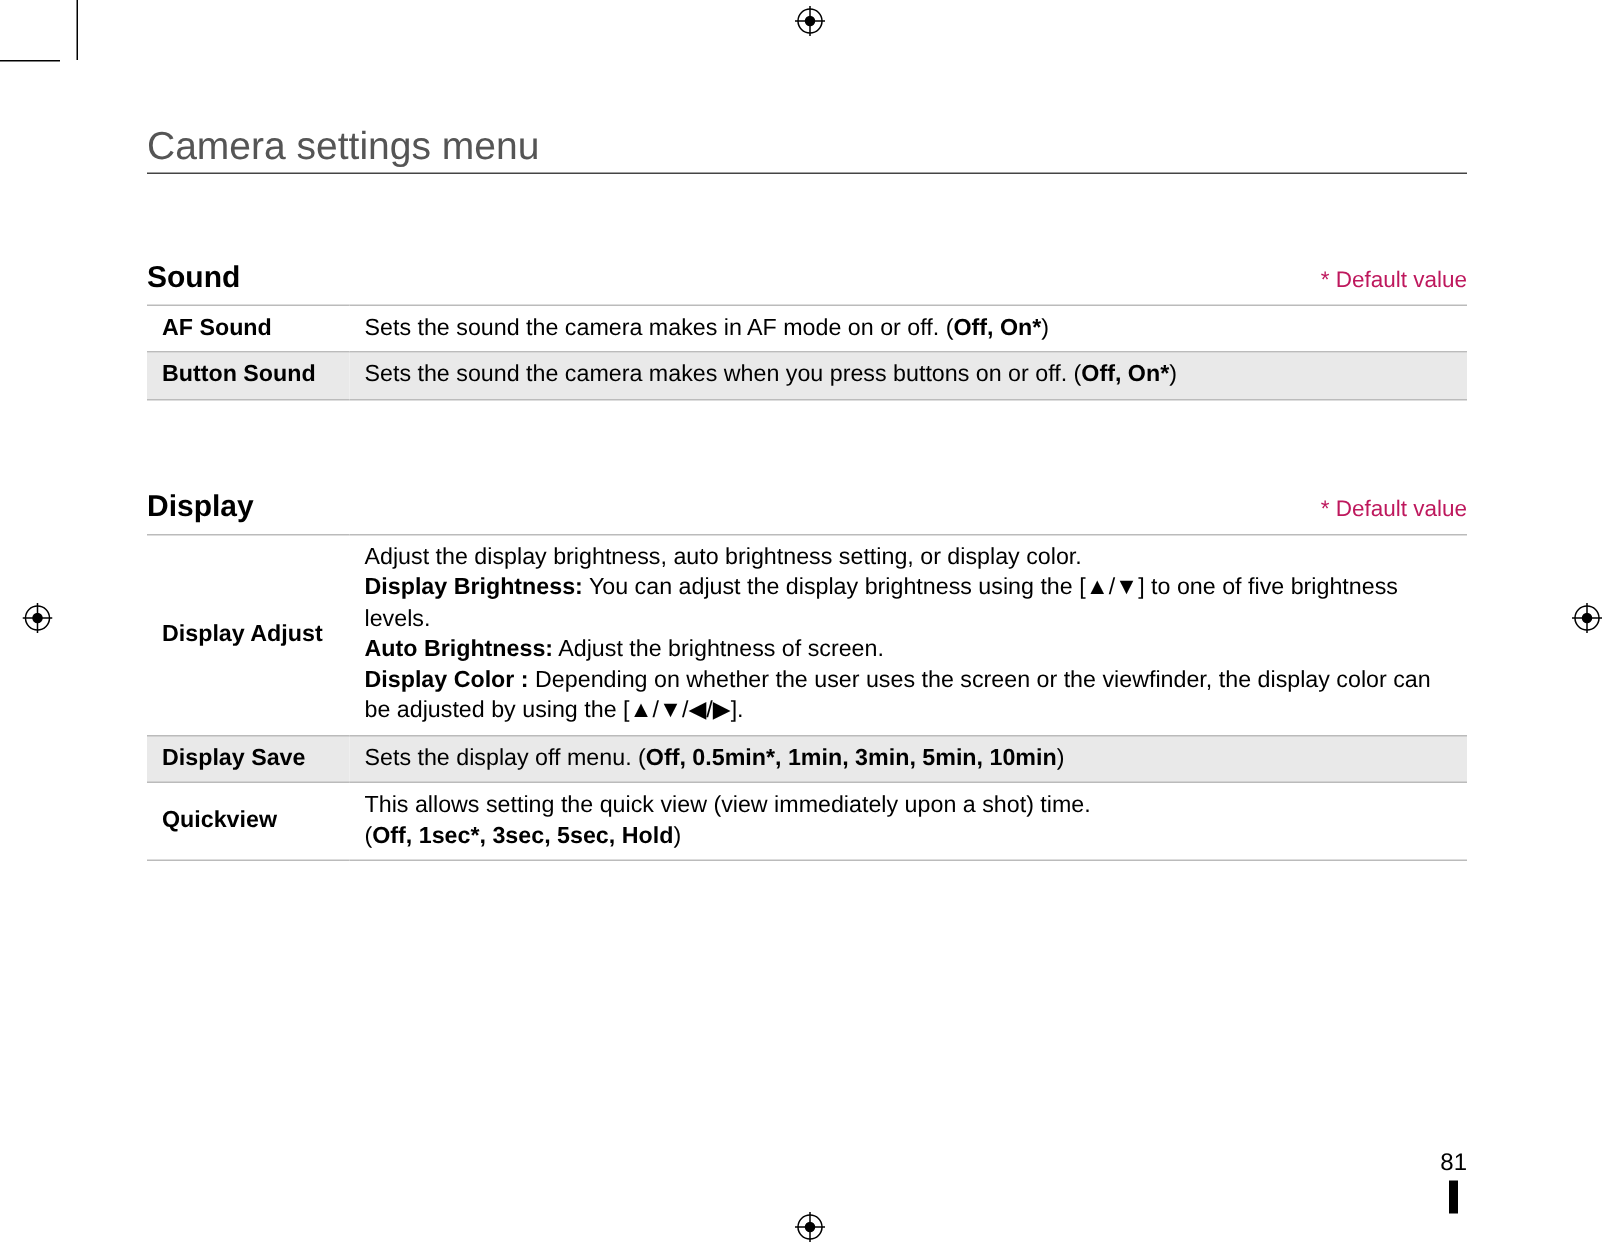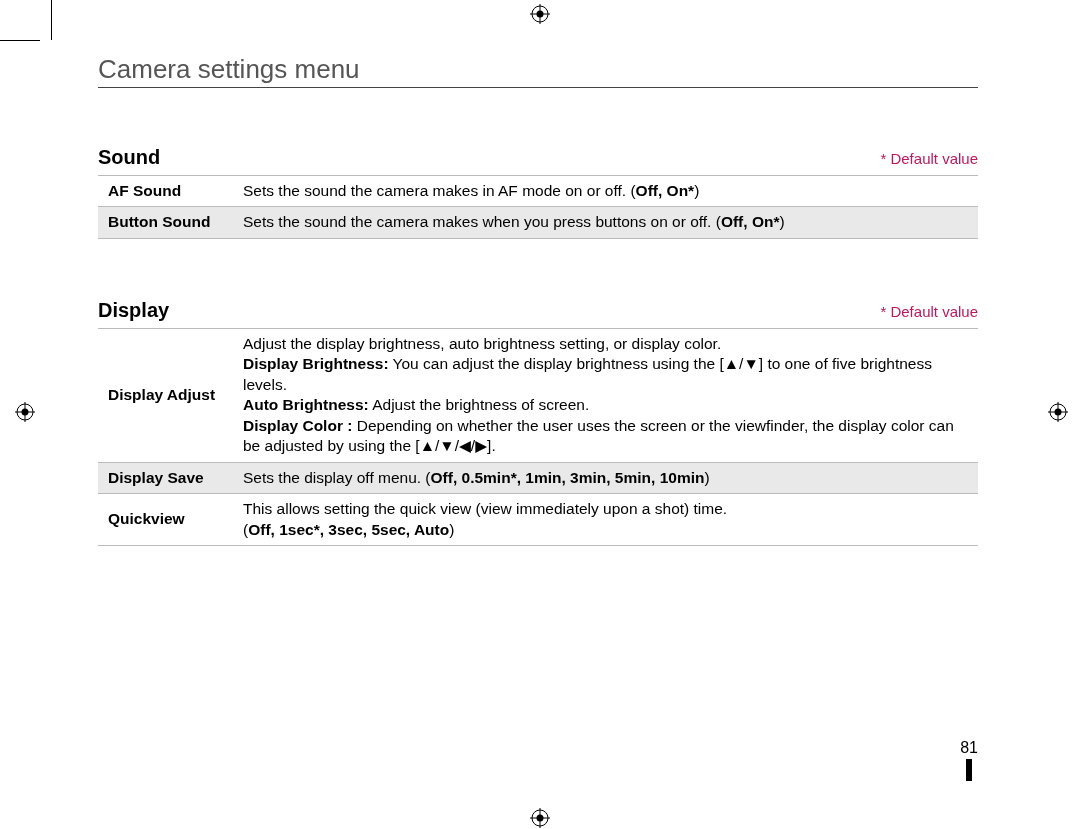--- a/index.html
+++ b/index.html
@@ -25,21 +25,21 @@
   }
   .reg-mark {
     position: absolute;
     width: 20px;
     height: 20px;
   }
   .reg-mark svg { display: block; }
   .page {
     position: absolute;
     left: 98px;
-    top: 54px;
+    top: 82px;
     width: 880px;
   }
   .page-title {
     font-size: 26px;
     font-weight: 400;
     color: #555;
     border-bottom: 1px solid #444;
     padding-bottom: 2px;
     margin-bottom: 58px;
   }
@@ -178,21 +178,21 @@
     <tr class="shade">
       <td class="label"><span>Display Save</span></td>
       <td>
         <span>Sets the display off menu. (</span><span class="b">Off, 0.5min*, 1min, 3min, 5min, 10min</span><span>)</span>
       </td>
     </tr>
     <tr>
       <td class="label"><span>Quickview</span></td>
       <td>
         <span>This allows setting the quick view (view immediately upon a shot) time.</span><br>
-        <span>(</span><span class="b">Off, 1sec*, 3sec, 5sec, Auto</span><span>)</span>
+        <span>(</span><span class="b">Off, 1sec*, 3sec, 5sec, Hold</span><span>)</span>
       </td>
     </tr>
   </tbody>
     </table>
 
   <div class="page-num">
     <span>81</span>
     <div class="page-num-bar"></div>
   </div>
 

